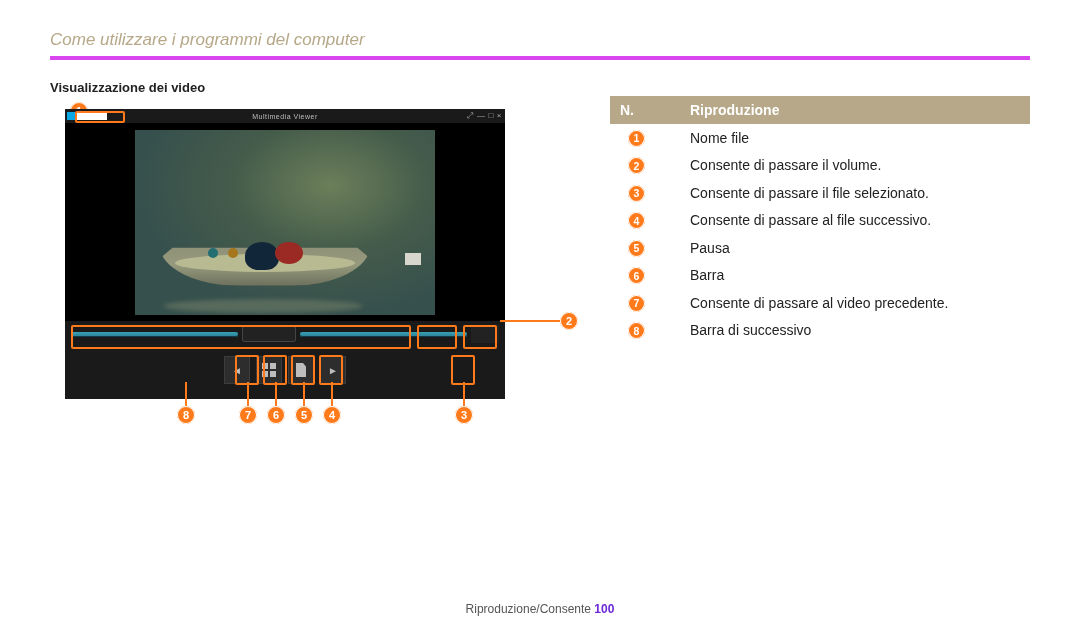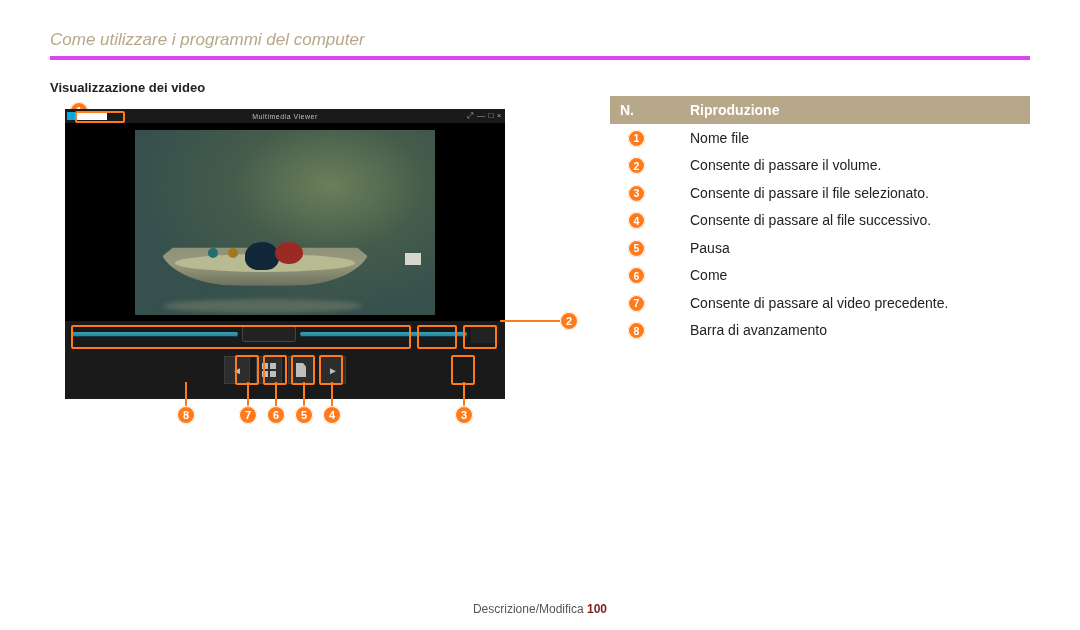--- a/index.html
+++ b/index.html
@@ -156,21 +156,21 @@
     display:inline-flex; width:17px; height:17px; border-radius:50%;
     background:#ff7a1a; color:#fff; font-size:10.5px; font-weight:bold;
     align-items:center; justify-content:center; margin-left:8px;
     box-shadow:0 0 0 1px #fff inset;
   }
 
   .footer {
     position:absolute; bottom:14px; left:0; right:0; text-align:center;
     font-size:12px; color:#555;
   }
-  .footer .pn { font-weight:bold; color:#7f1d1d; margin-left:0; }
+  .footer .pn { font-weight:bold; color:#6d28d9; margin-left:0; }
 </style>
 </head>
 <body>
 
 <div class="chapter-title">Come utilizzare i programmi del computer</div>
 
 <div class="content-row">
   <div class="left-col">
     <div class="section-heading">Visualizzazione dei video</div>
 
@@ -275,31 +275,31 @@
         <tr>
             <td><span class="table-num">4</span></td>
             <td>Consente di passare al file successivo.</td>
           </tr>
         <tr>
             <td><span class="table-num">5</span></td>
             <td>Pausa</td>
           </tr>
         <tr>
             <td><span class="table-num">6</span></td>
-            <td>Come</td>
+            <td>Barra</td>
           </tr>
         <tr>
             <td><span class="table-num">7</span></td>
             <td>Consente di passare al video precedente.</td>
           </tr>
         <tr>
             <td><span class="table-num">8</span></td>
-            <td>Barra di avanzamento</td>
+            <td>Barra di successivo</td>
           </tr>
       </tbody>
     </table>
   </div>
 </div>
 
 <div class="footer">
-  <span>Descrizione/Modifica</span>
+  <span>Riproduzione/Consente</span>
   <span class="pn">100</span>
 </div>
 
 </body></html>

